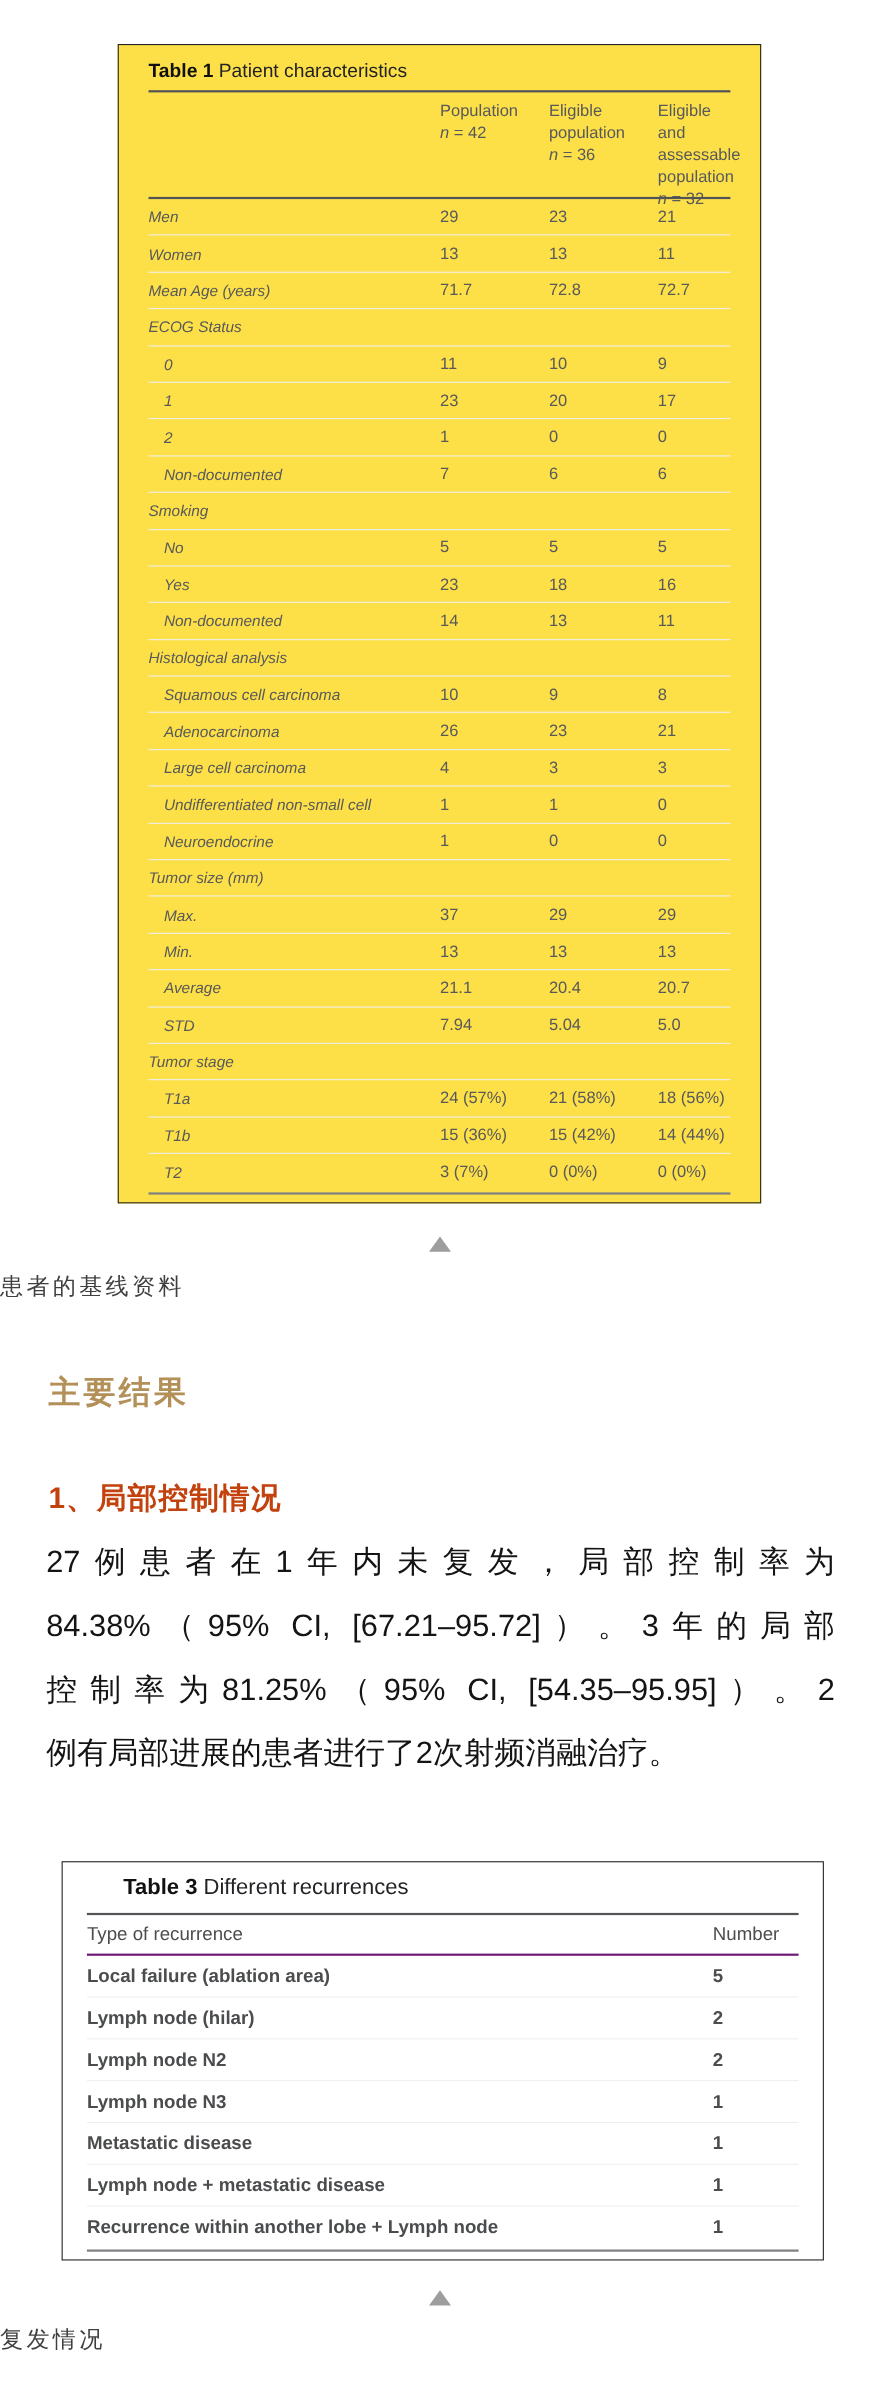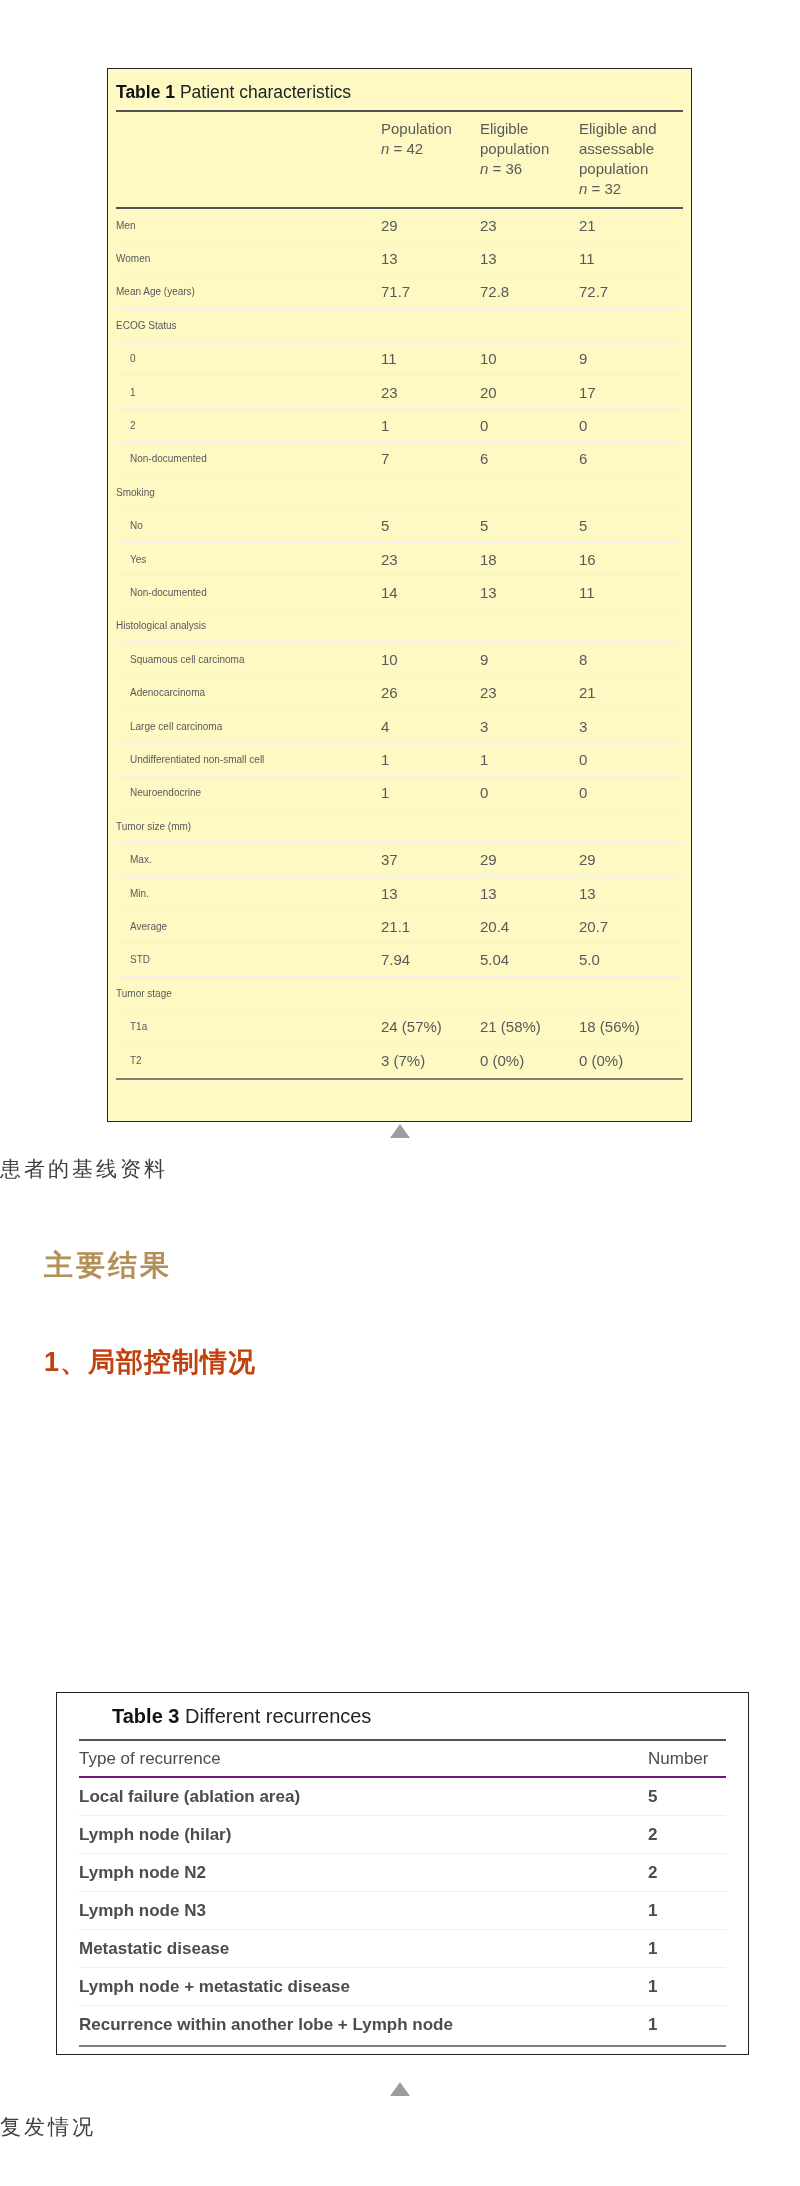--- a/index.html
+++ b/index.html
@@ -6,34 +6,34 @@
   html,body { background:#ffffff; }
   .page {
     position:relative; width:800px; height:2186px; margin:0 auto;
     background:#ffffff; overflow:hidden;
     font-family:"Liberation Sans", sans-serif;
   }
 
   
   .t1-box {
     position:absolute; left:107px; top:40px; width:585px; height:1054px;
-    border:1px solid #242424; background:#fef9c3; padding:0 8px;margin-top:28px;
+    border:1px solid #242424; background:#fde047; padding:0 27px;
   }
   .t-title { padding-top:13px; height:43px; font-size:17.5px; color:#222326;
     border-bottom:2px solid #525356; }
   .t-title .t-bold { font-weight:700; color:#111; }
   .t1-header { display:grid; grid-template-columns:265px 99px 99px 1fr;
     padding-top:7px; height:97px; border-bottom:2px solid #525356; }
   .hdr-cell { font-size:15px; color:#58595b; line-height:20px; }
   .hdr-line i { font-style:italic; }
   .t1-body { }
   .t1-row { display:grid; grid-template-columns:265px 99px 99px 1fr;
     height:33.4px; align-items:center; border-bottom:1px solid #f0efee; }
   .t1-row:last-child { border-bottom:none; }
-  .t1-label { font-size:10px; color:#58595b; white-space:nowrap; }
+  .t1-label { font-size:14px; color:#58595b; white-space:nowrap;font-style:italic; }
   .t1-label.ind { padding-left:14px; }
   .t1-val { font-size:15px; color:#58595b; white-space:nowrap; }
   .t1-bottomrule { border-top:2px solid #7e7f82; margin-top:1px; }
 
   
   .caption { position:absolute; left:0; width:800px; text-align:left; }
   .cap1 { top:1124px; }
   .cap2 { top:2082px; }
   .tri { width:0; height:0; margin:0 auto;
     border-left:10px solid transparent; border-right:10px solid transparent;
@@ -247,36 +247,48 @@
           <div class="t1-val"></div>
           <div class="t1-val"></div>
         </div>
         <div class="t1-row">
           <div class="t1-label ind">T1a</div>
           <div class="t1-val">24 (57%)</div>
           <div class="t1-val">21 (58%)</div>
           <div class="t1-val">18 (56%)</div>
         </div>
         <div class="t1-row">
+          <div class="t1-label ind">T1b</div>
+          <div class="t1-val">15 (36%)</div>
+          <div class="t1-val">15 (42%)</div>
+          <div class="t1-val">14 (44%)</div>
+        </div>
+        <div class="t1-row">
           <div class="t1-label ind">T2</div>
           <div class="t1-val">3 (7%)</div>
           <div class="t1-val">0 (0%)</div>
           <div class="t1-val">0 (0%)</div>
         </div>
       </div>
     <div class="t1-bottomrule"></div>
   </figure>
 
   <div class="caption cap1">
     <div class="tri"></div>
     <div class="cap-text">患者的基线资料</div>
   </div>
 
   <h2 class="heading">主要结果</h2>
   <h3 class="subheading">1、局部控制情况</h3>
+  <div class="para">
+      <div class="para-line">27例患者在1年内未复发，局部控制率为</div>
+      <div class="para-line">84.38%（95% CI, [67.21–95.72]）。3年的局部</div>
+      <div class="para-line">控制率为81.25%（95% CI, [54.35–95.95]）。2</div>
+      <div class="para-line last">例有局部进展的患者进行了2次射频消融治疗。</div>
+    </div>
 
   <figure class="t3-box">
     <div class="t3-title">
       <span class="t-bold">Table 3</span><span> Different recurrences</span>
     </div>
     <div class="t3-header">
       <div class="t3-hcell">Type of recurrence</div>
       <div class="t3-hcell">Number</div>
     </div>
     <div class="t3-body">

